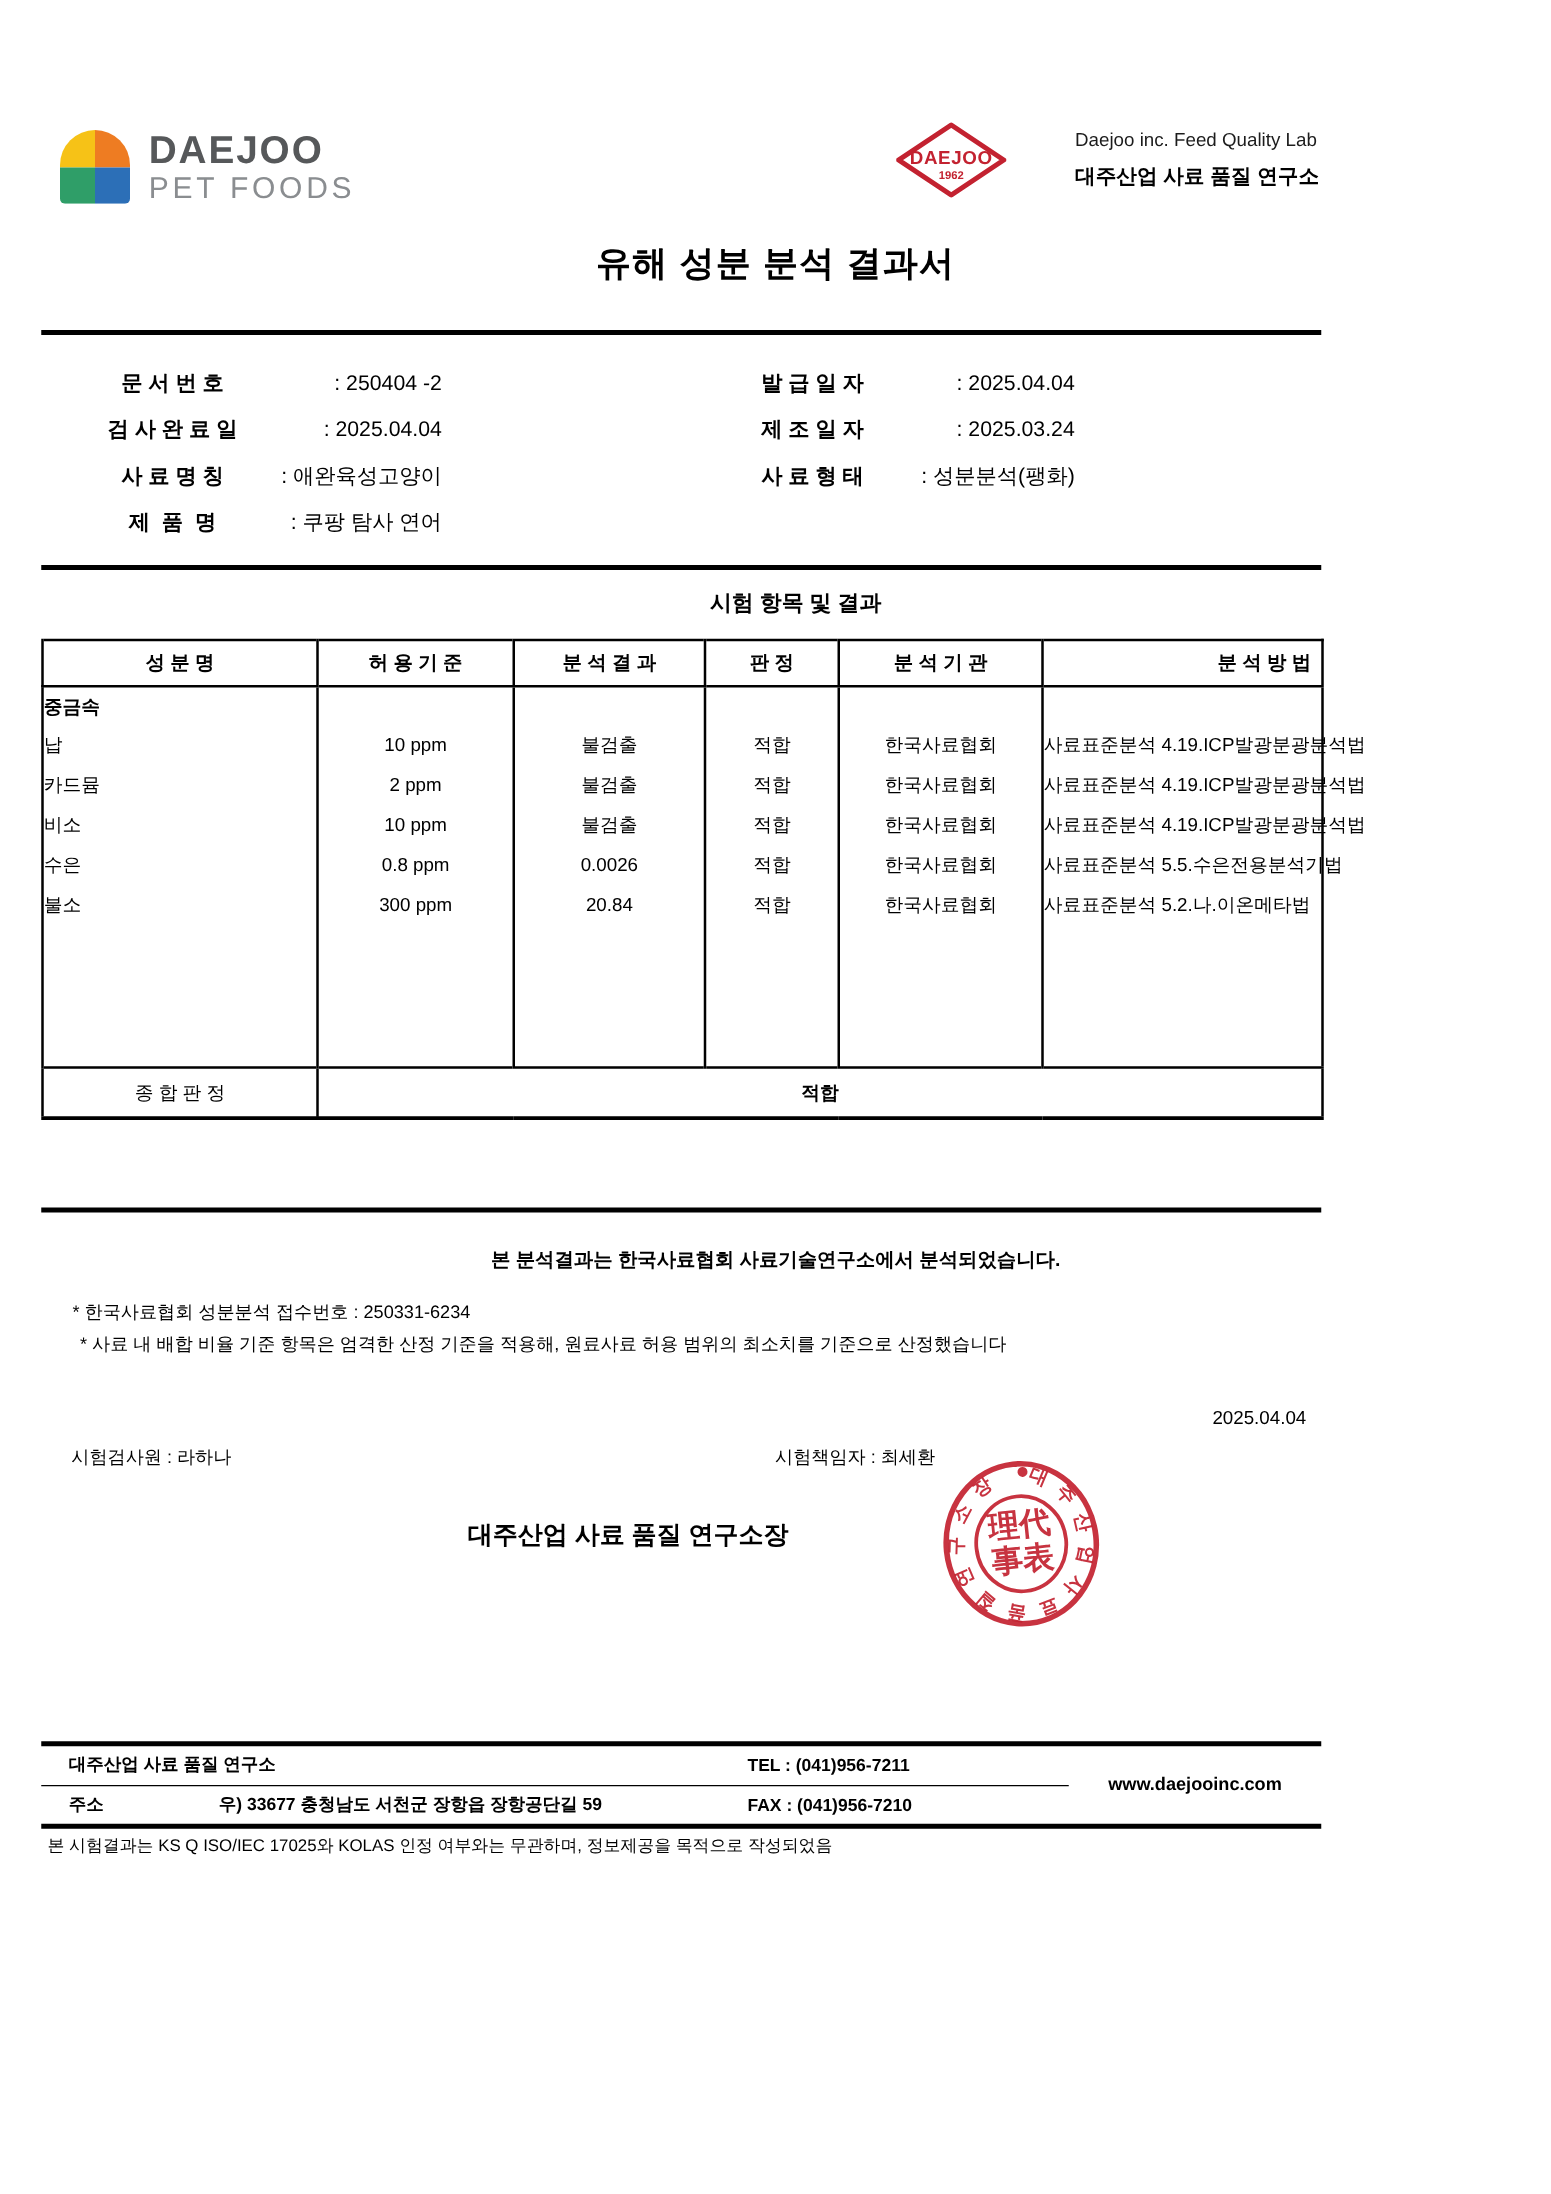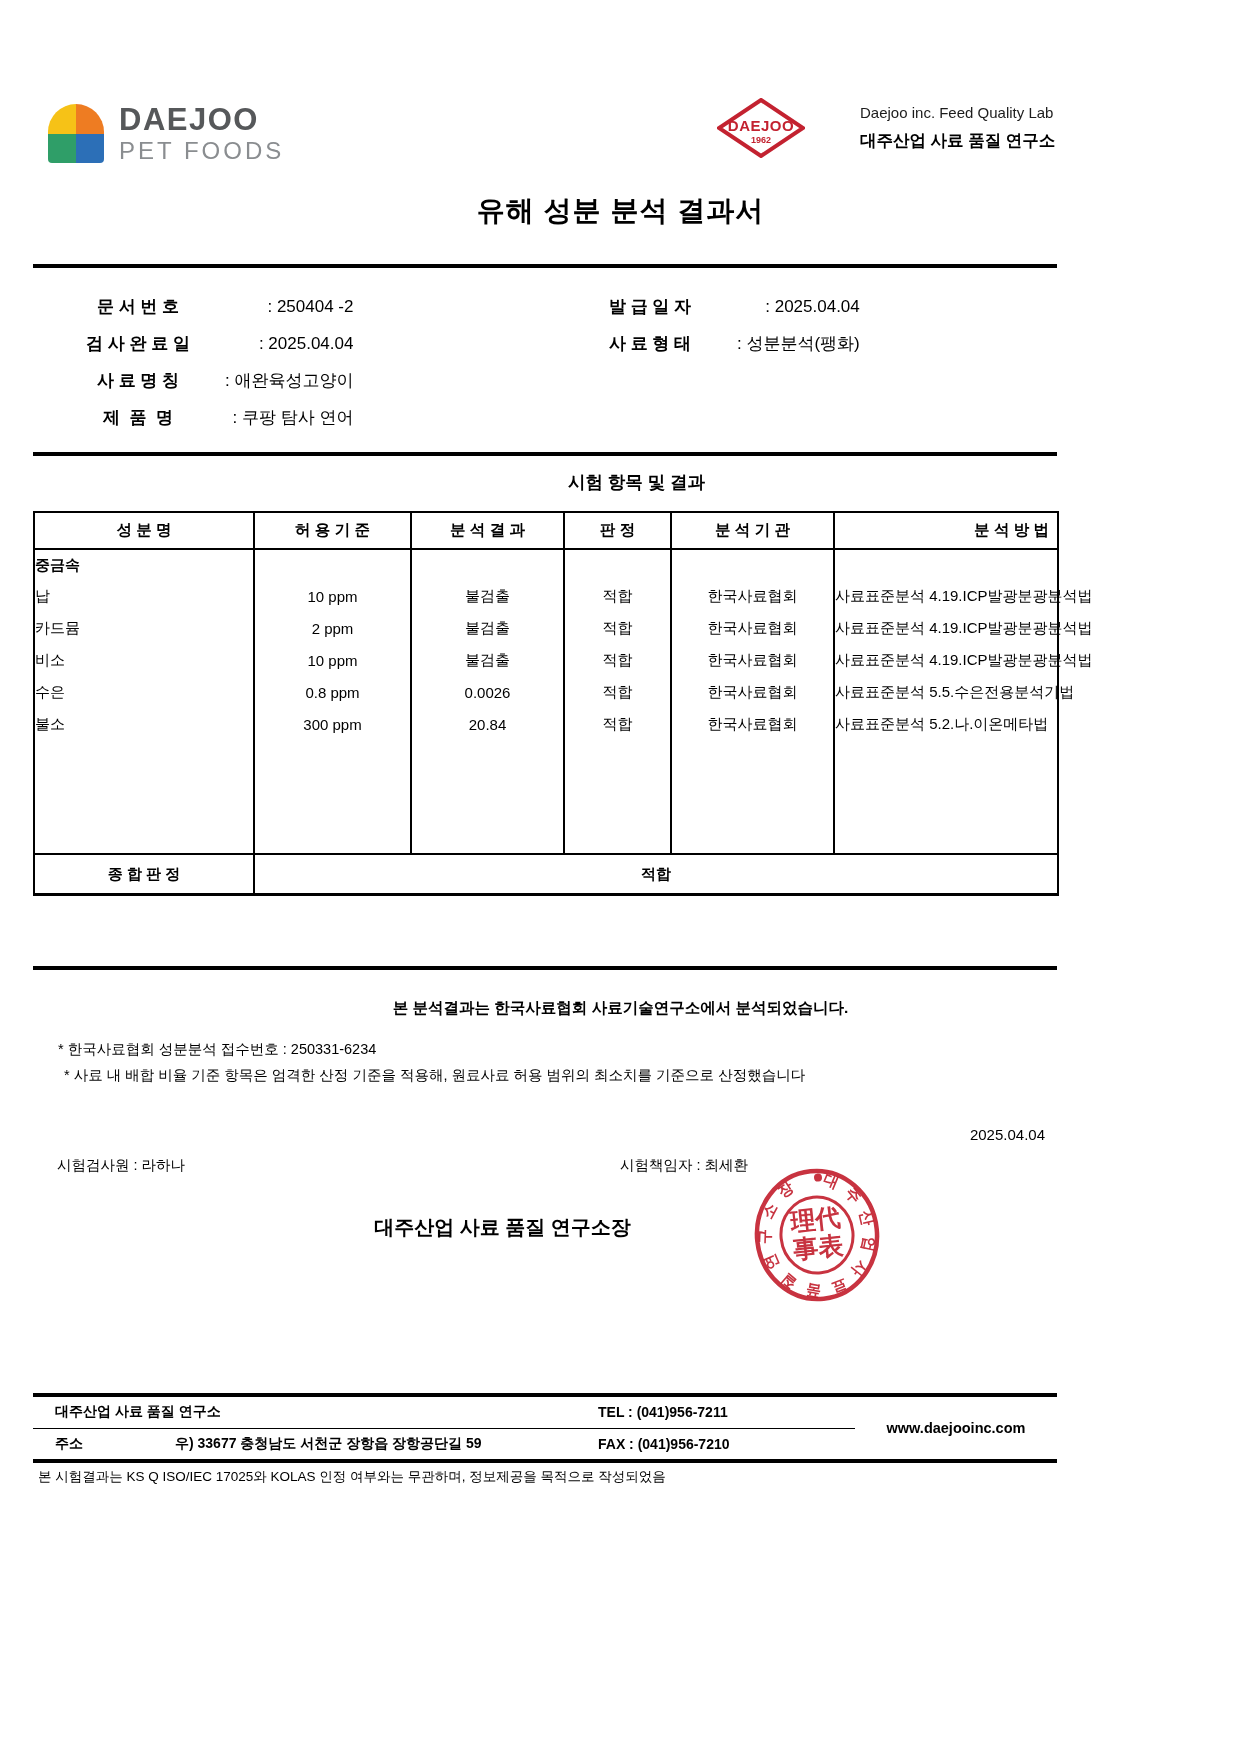--- a/index.html
+++ b/index.html
@@ -59,21 +59,21 @@
                   font-size:15.5px; font-weight:bold; white-space:pre; }
   th.h-method { text-align:right; padding-right:8px; }
   .row-group td { height:30px; }
   .row-data td { height:32px; }
   .row-filler td { height:113px; }
   .c-name { text-align:left; padding-left:18px; }
   .c-group { font-weight:bold; padding-left:3px; font-size:15.5px;font-family:Liberation Serif, serif; }
   .c-mid { text-align:center; }
   .c-method { text-align:left; padding-left:3px; font-size:13px; white-space:nowrap; }
   .result-table tfoot td { border-top:2px solid #000; height:38px; }
-  .overall-label { text-align:center; font-weight:bold; font-size:16px; white-space:pre; }
+  .overall-label { text-align:center; font-weight:normal; font-size:16px; white-space:pre; }
   .overall-value { text-align:center; font-weight:bold; font-size:15.5px; }
 
   
   .statement { left:0; top:998px; width:100%; text-align:center;
                font-size:15.5px; font-weight:bold; }
   .note-1 { left:58px; top:1040px; font-size:14.5px; }
   .note-2 { left:64px; top:1066px; font-size:14.5px; }
   .sign-date { right:196px; top:1126px; font-size:15px; }
   .sign-inspector { left:57px; top:1156px; font-size:14.5px; }
   .sign-manager { left:620px; top:1156px; font-size:14.5px; }
@@ -143,20 +143,24 @@
   <div class="info-row">
     <span class="info-label">제  품  명</span>
     <span class="info-value">: 쿠팡 탐사 연어</span>
   </div>
 </div>
 
 <div class="abs info-col info-right">
   <div class="info-row">
     <span class="info-label">발 급 일 자</span>
     <span class="info-value">: 2025.04.04</span>
+  </div>
+  <div class="info-row">
+    <span class="info-label">제 조 일 자</span>
+    <span class="info-value">: 2025.03.24</span>
   </div>
   <div class="info-row">
     <span class="info-label">사 료 형 태</span>
     <span class="info-value">: 성분분석(팽화)</span>
   </div>
 </div>
 
 <div class="abs rule rule-2"></div>
 <div class="abs section-title">시험 항목 및 결과</div>
 

